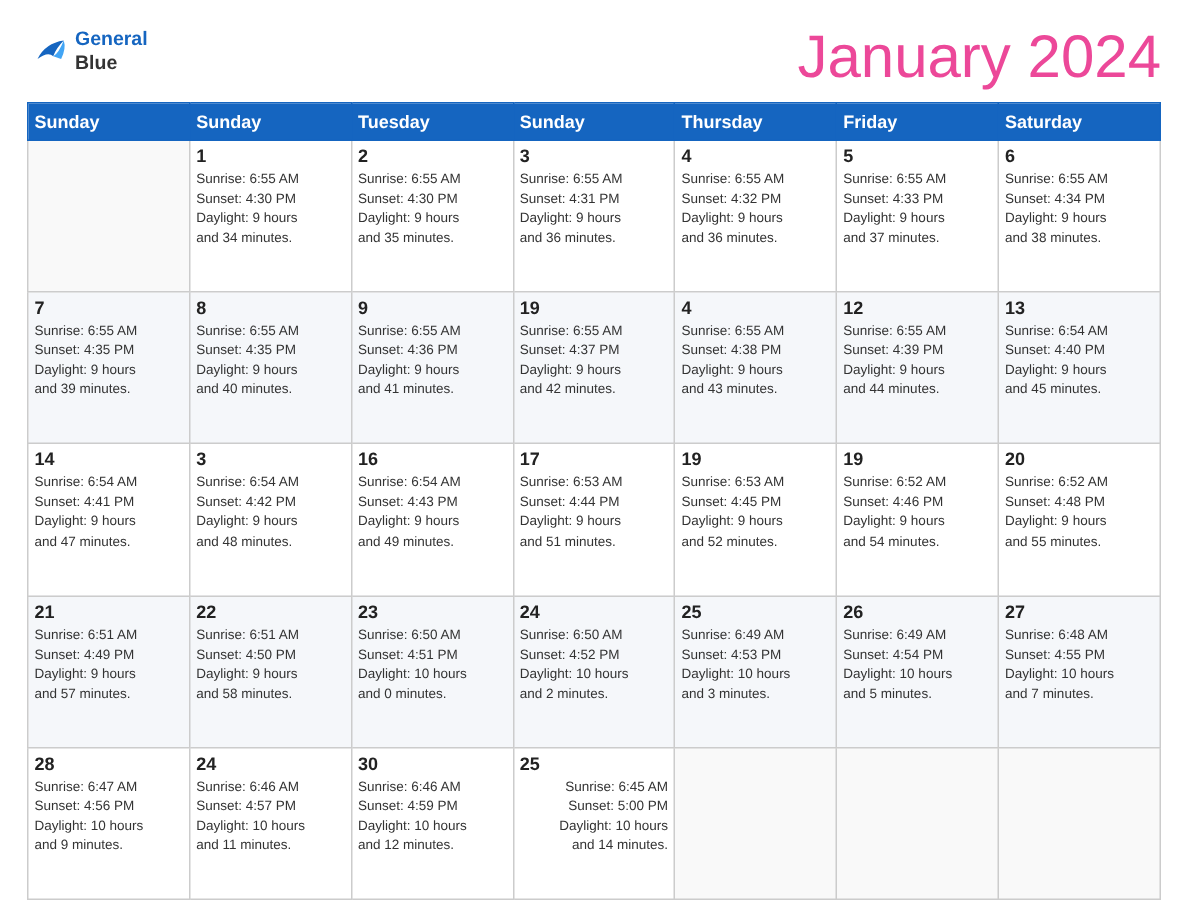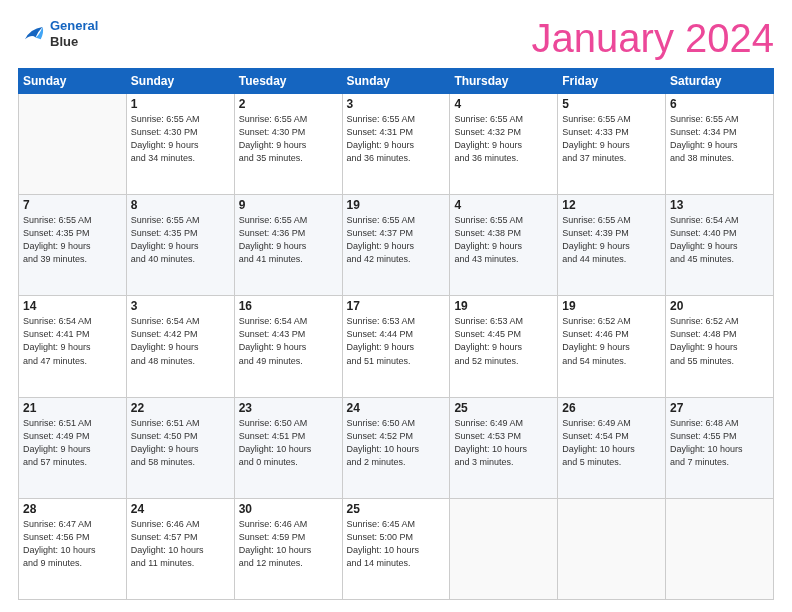--- a/index.html
+++ b/index.html
@@ -350,21 +350,21 @@
           </td>
           <td>
             <span class="day-num">30</span>
             <div class="day-info" style="white-space: pre-line;">Sunrise: 6:46 AM
 Sunset: 4:59 PM
 Daylight: 10 hours
 and 12 minutes.</div>
           </td>
           <td>
             <span class="day-num">25</span>
-            <div class="day-info" style="white-space: pre-line;">Sunrise: 6:45 AM
+            <div class="day-info" style="white-space: pre-line; text-align: right;">Sunrise: 6:45 AM
 Sunset: 5:00 PM
 Daylight: 10 hours
 and 14 minutes.</div>
           </td>
           <td class="empty"></td>
           <td class="empty"></td>
           <td class="empty"></td>
         </tr>
       </tbody>
   </table>

